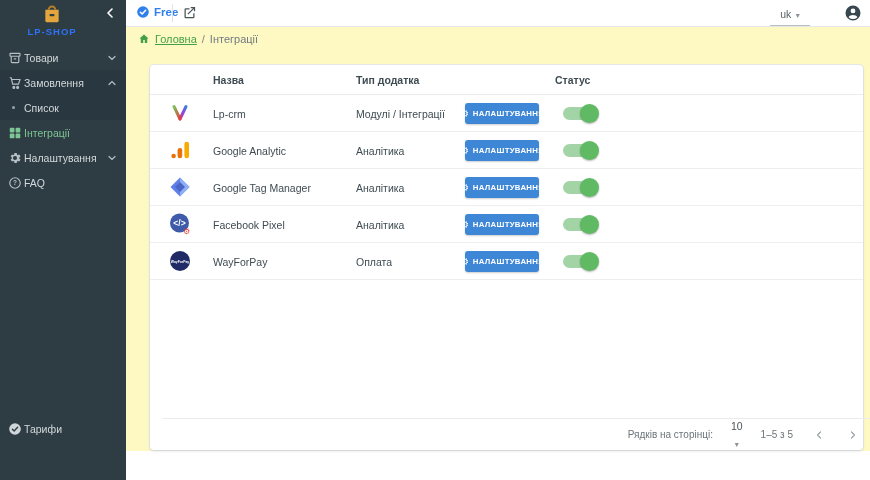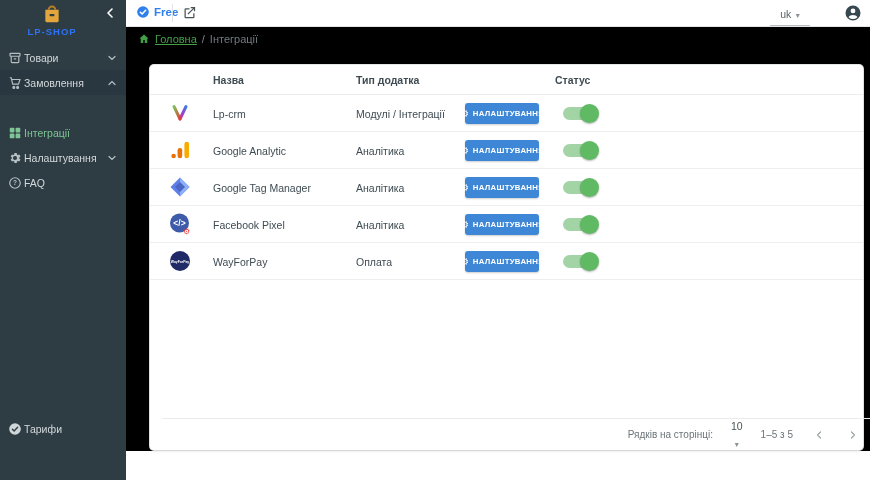--- a/index.html
+++ b/index.html
@@ -30,21 +30,21 @@
   .plan-badge span { color:#2f80ed; font-size:11.5px; font-weight:bold; }
   .tb-divider { position:absolute; left:46px; top:4px; width:1px; height:18px; background:#e0e3e4; }
   .external-btn { position:absolute; left:56px; top:5px; width:16px; height:16px; cursor:pointer; }
   .lang-select { position:absolute; right:60px; top:4px; width:40px; text-align:center; cursor:pointer;
                  border-bottom:1px solid #b9bfc2; padding-bottom:3px; }
   .lang-select .lang-val { font-size:10.5px; color:#5a6468; }
   .lang-select .caret { font-size:8px; color:#8a9296; }
   .avatar-btn { position:absolute; right:8px; top:4px; width:18px; height:18px; cursor:pointer; }
 
   
-  .content { position:absolute; left:126px; top:27px; width:744px; height:424px; background:#000000; }
+  .content { position:absolute; left:126px; top:27px; width:744px; height:424px; background:#fef9c3; }
   .breadcrumb { position:absolute; left:12px; top:6px; display:flex; align-items:center; gap:5px; font-size:11px; }
   .bc-home { display:flex; align-items:center; }
   .bc-link { color:#43a047; text-decoration:underline; cursor:pointer; }
   .bc-sep { color:#7d878c; }
   .bc-current { color:#6f7b80; }
 
   
   .card { position:absolute; left:24px; top:38px; width:713px; height:385px; background:#fff;
           border-radius:4px; box-shadow:0 1px 3px rgba(0,0,0,0.12), 0 0 0 1px #e8ebec; }
   .thead { position:absolute; left:0; top:0; width:713px; height:30px; border-bottom:1px solid #ececec; }
@@ -125,20 +125,24 @@
         </svg>
       </span>
       <span class="mi-label">Замовлення</span>
       <span class="mi-chevron">
         <svg width="12" height="12" viewBox="0 0 24 24">
             <path d="M6 15l6-6 6 6" fill="none" stroke="#b6c0c4" stroke-width="2.4" stroke-linecap="round"></path>
           </svg>
       </span>
     </div>
 
+    <div class="menu-item group-bg" style="top:95px;">
+      <span class="sub-dot"></span>
+      <span class="sub-label">Список</span>
+    </div>
 
     <div class="menu-item active" style="top:120px;">
       <span class="mi-icon">
         <svg width="14" height="14" viewBox="0 0 24 24" fill="#7ec695">
           <rect x="3" y="3" width="8" height="8" rx="1.5"></rect>
             <rect x="13" y="3" width="8" height="8" rx="1.5"></rect>
           <rect x="3" y="13" width="8" height="8" rx="1.5"></rect>
             <rect x="13" y="13" width="8" height="8" rx="1.5"></rect>
         </svg>
       </span>

